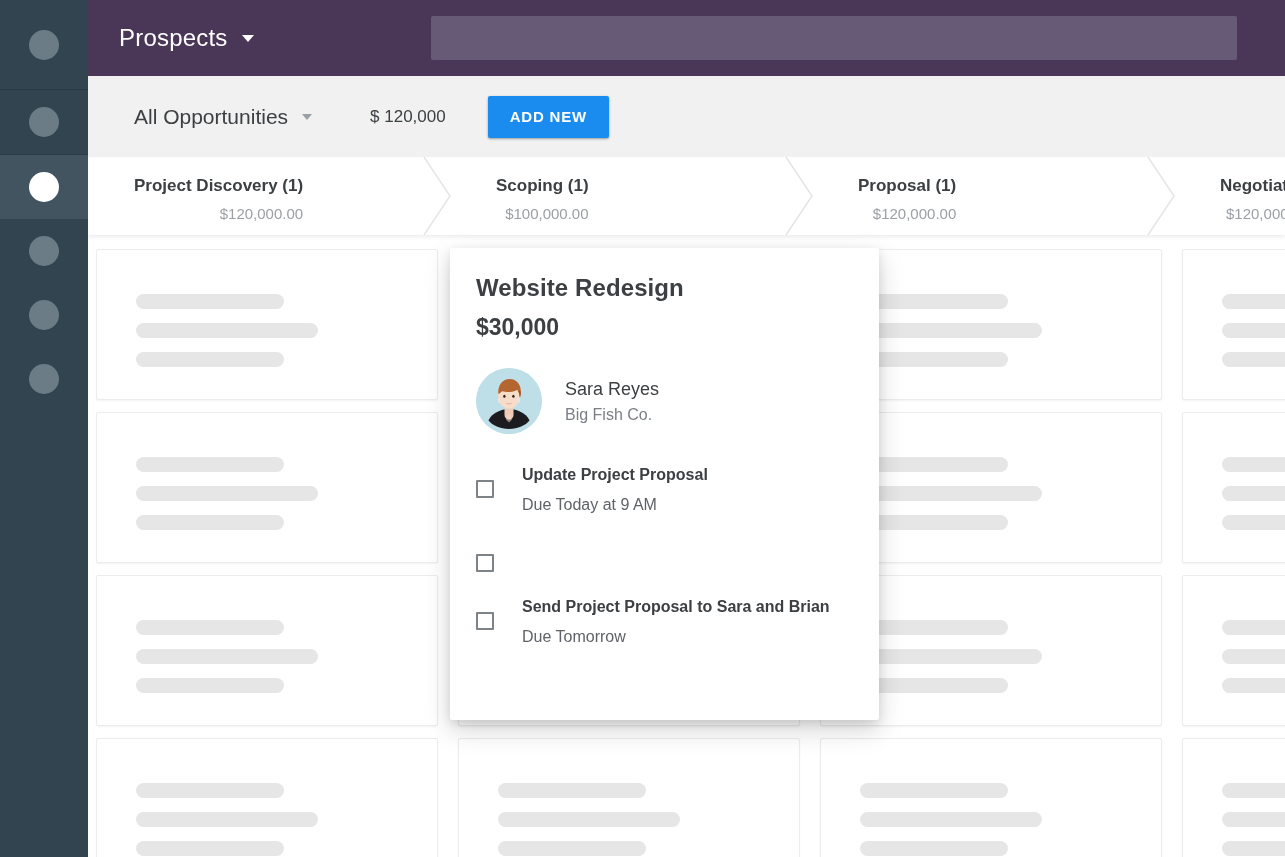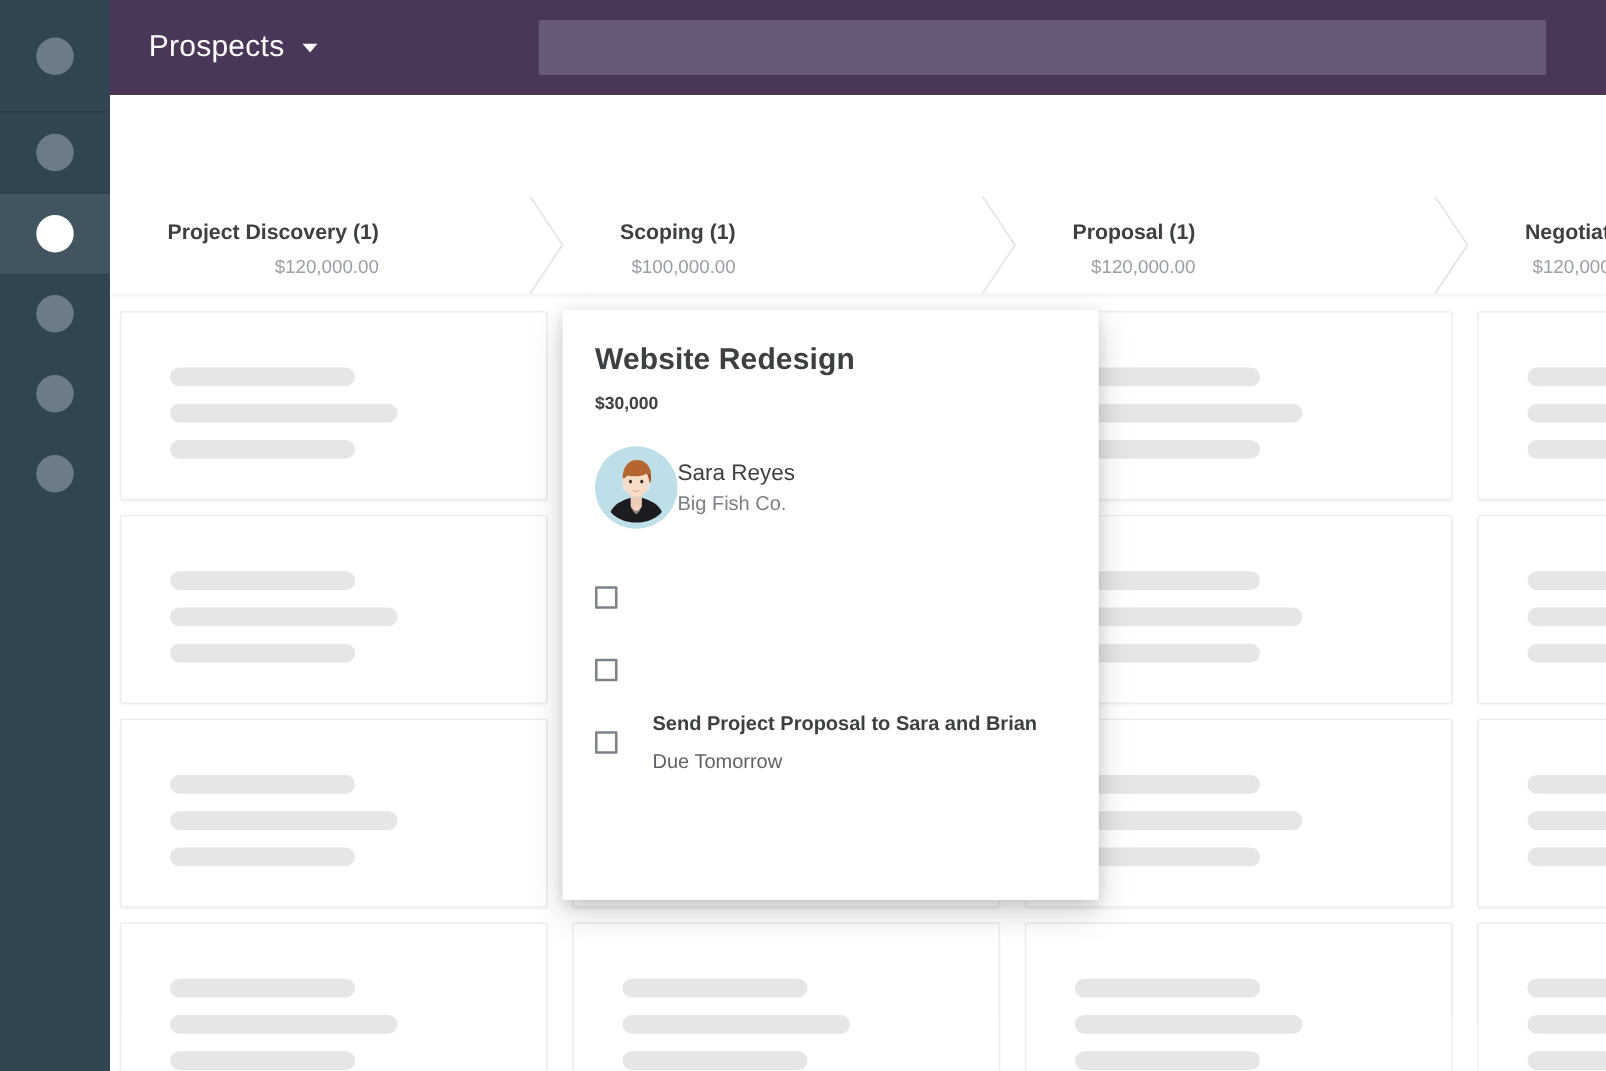--- a/index.html
+++ b/index.html
@@ -173,33 +173,33 @@
     box-shadow: 0 10px 26px rgba(0,0,0,.17), 0 3px 10px rgba(0,0,0,.10);
     z-index: 60;
     padding: 26px 30px 0 26px;
   }
   .popup-title {
     font-size: 24px; font-weight: bold; color: #3c4043;
     letter-spacing: .1px;
   }
   .popup-amount {
     margin-top: 12px;
-    font-size: 14px; font-weight: bold; color: #3c4043;
+    font-size: 23px; font-weight: bold; color: #3c4043;
   }
   .contact-row {
     display: flex; align-items: center;
     margin-top: 27px;
   }
   .avatar {
     width: 66px; height: 66px; border-radius: 50%;
     overflow: hidden; flex: none;
     background: #bfdfe8;
   }
   .avatar svg { display: block; }
-  .contact-text { }
+  .contact-text { margin-left: 23px; }
   .contact-name {
     font-size: 18px; color: #3c4043;
   }
   .contact-company {
     margin-top: 6px;
     font-size: 16px; color: #7a7f85;
   }
   .task-list { margin-top: 32px; }
   .task-row {
     display: flex; align-items: flex-start;
@@ -252,20 +252,28 @@
     </div>
 
   <div class="topbar">
     <div class="title-wrap">
       <span class="app-title">Prospects</span>
       <span class="caret-white"></span>
     </div>
     <input class="searchbar" type="text" placeholder="" style="">
   </div>
 
+  <div class="toolbar">
+    <div class="filter-wrap">
+      <span class="filter-label">All Opportunities</span>
+      <span class="caret-gray"></span>
+    </div>
+    <span class="total-amount">$ 120,000</span>
+    <button class="add-new-btn">ADD NEW</button>
+  </div>
 
   <div class="stagebar" id="stagebar">
       <div class="stage-col" style="left: 0px;">
         <div class="stage-name">Project Discovery (1)</div>
         <div class="stage-amt">$120,000.00</div>
       </div>
       <div class="stage-chevron" style="left: 334px;">
         <svg width="30" height="78" viewBox="0 0 30 78">
           <path d="M2 0 L28 39 L2 78" fill="none" stroke="#e4e4e4" stroke-width="1.4"></path>
         </svg>
@@ -403,20 +411,24 @@
       </div>
       <div class="contact-text">
         <div class="contact-name">Sara Reyes</div>
         <div class="contact-company">Big Fish Co.</div>
       </div>
     </div>
 
     <div class="task-list" id="task-list">
         <div class="task-row">
           <div class="task-check"></div>
+          <div class="task-text">
+            <div class="task-title">Update Project Proposal</div>
+            <div class="task-due">Due Today at 9 AM</div>
+          </div>
         </div>
         <div class="task-row">
           <div class="task-check"></div>
         </div>
         <div class="task-row">
           <div class="task-check"></div>
           <div class="task-text">
             <div class="task-title">Send Project Proposal to Sara and Brian</div>
             <div class="task-due">Due Tomorrow</div>
           </div>

